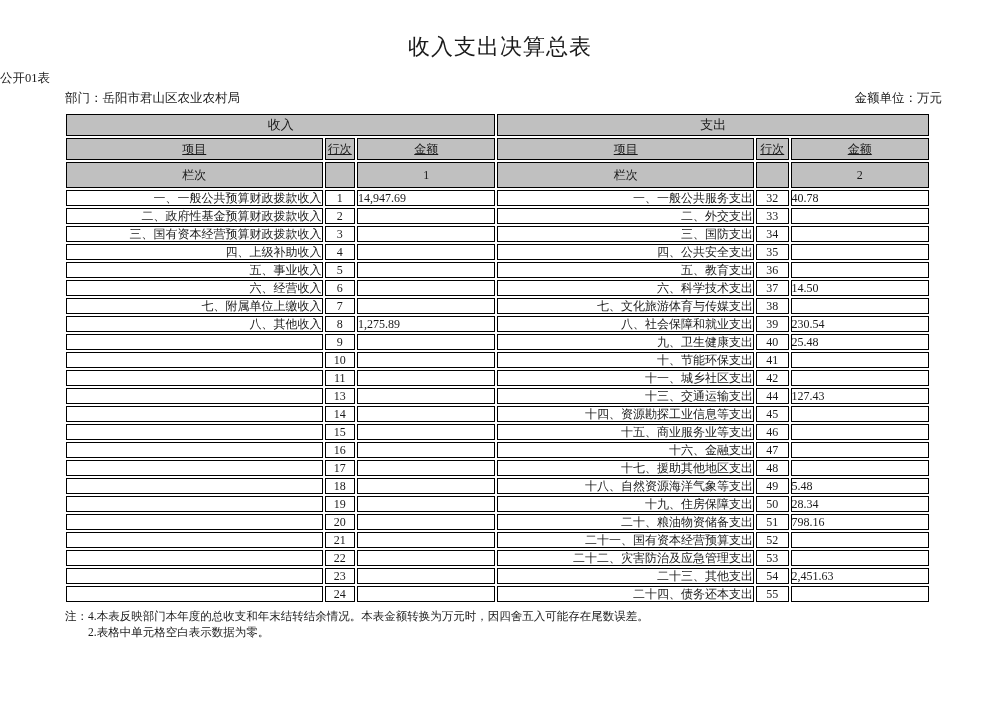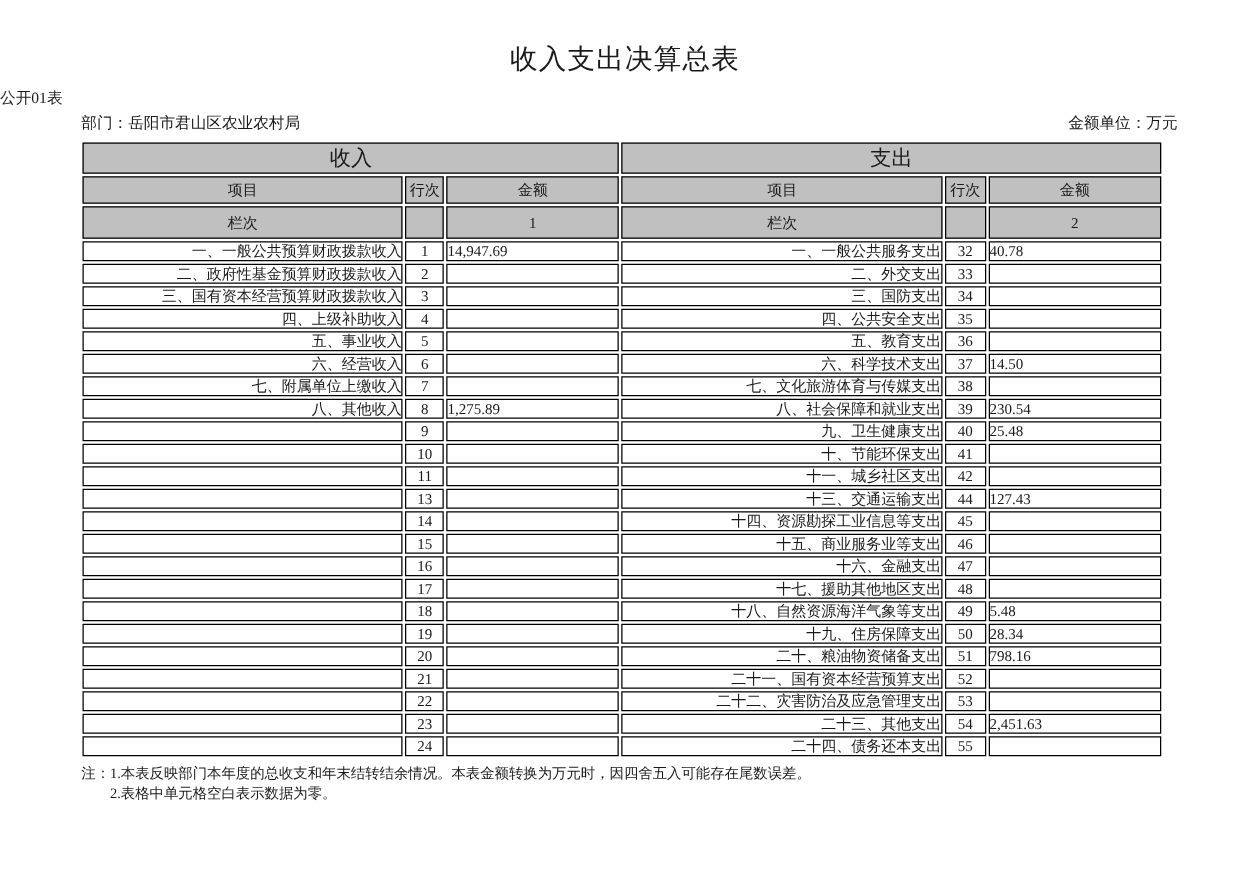--- a/index.html
+++ b/index.html
@@ -50,24 +50,25 @@
     white-space: nowrap;
     font-weight: normal;
     padding: 0;
   }
   thead th {
     background: var(--header-bg, #c0c0c0);
     text-align: center;
   }
   tr.section-row th {
     height: 20px;
-    font-size: 17px;
+    font-size: 13px;
   }
   tr.colhead-row th {
     height: 20px;
+    text-decoration: underline;
   }
   tr.lanci-row th {
     height: 24px;
   }
   tbody td {
     height: 14px;
     background: #ffffff;
     line-height: 14px;
   }
   tbody td.item {
@@ -317,17 +318,17 @@
           <td class="line">24</td>
           <td class="amount"></td>
           <td class="item">二十四、债务还本支出</td>
           <td class="line">55</td>
           <td class="amount"></td>
         </tr>
       </tbody>
   </table>
 
   <div class="notes">
-    <div>注：1.本表反映部门本年度的总收支和年末结转结余情况。本表金额转换为万元时，因四舍五入可能存在尾数误差。</div>
+    <div>注：4.本表反映部门本年度的总收支和年末结转结余情况。本表金额转换为万元时，因四舍五入可能存在尾数误差。</div>
     <div class="note-indent">2.表格中单元格空白表示数据为零。</div>
   </div>
 
 </div>
 
 </body></html>

